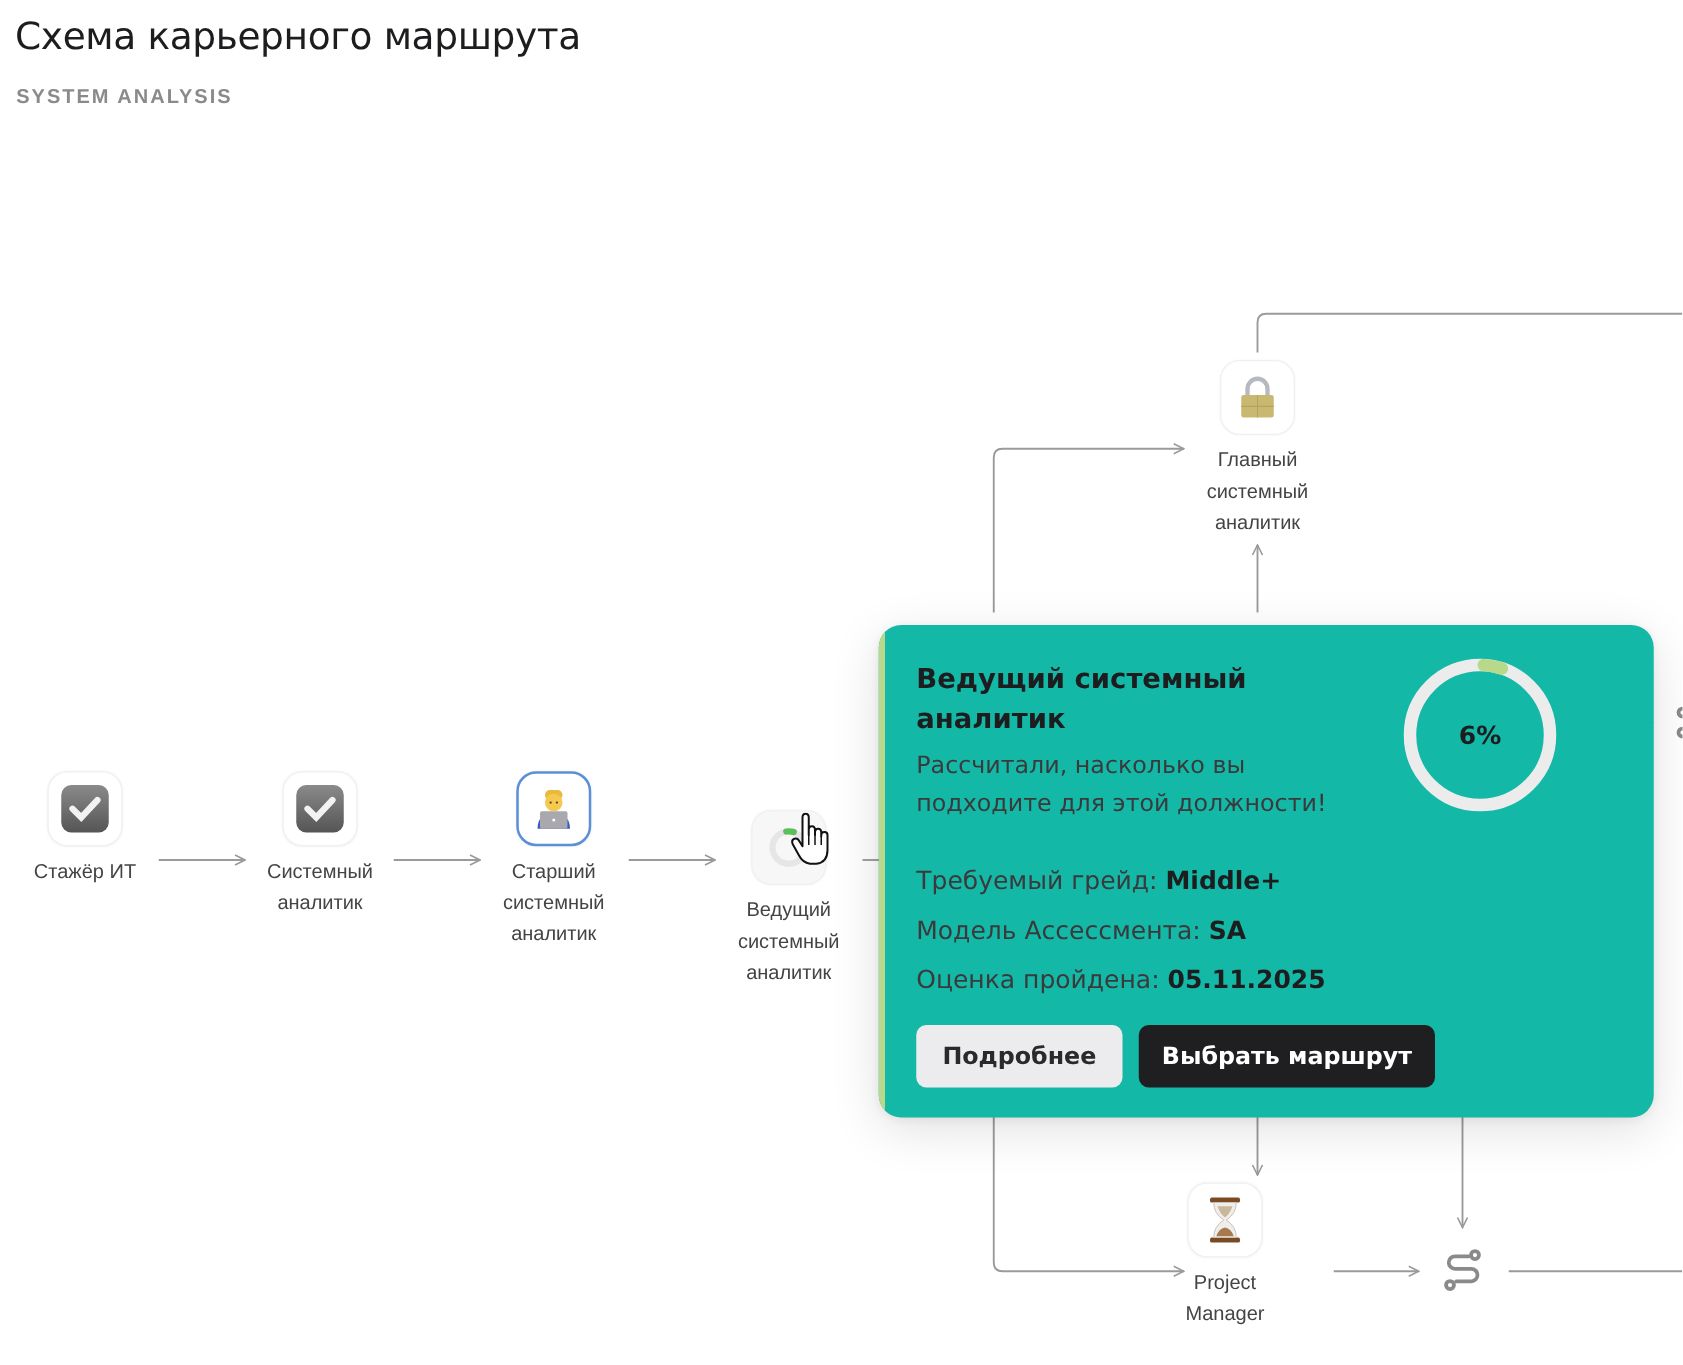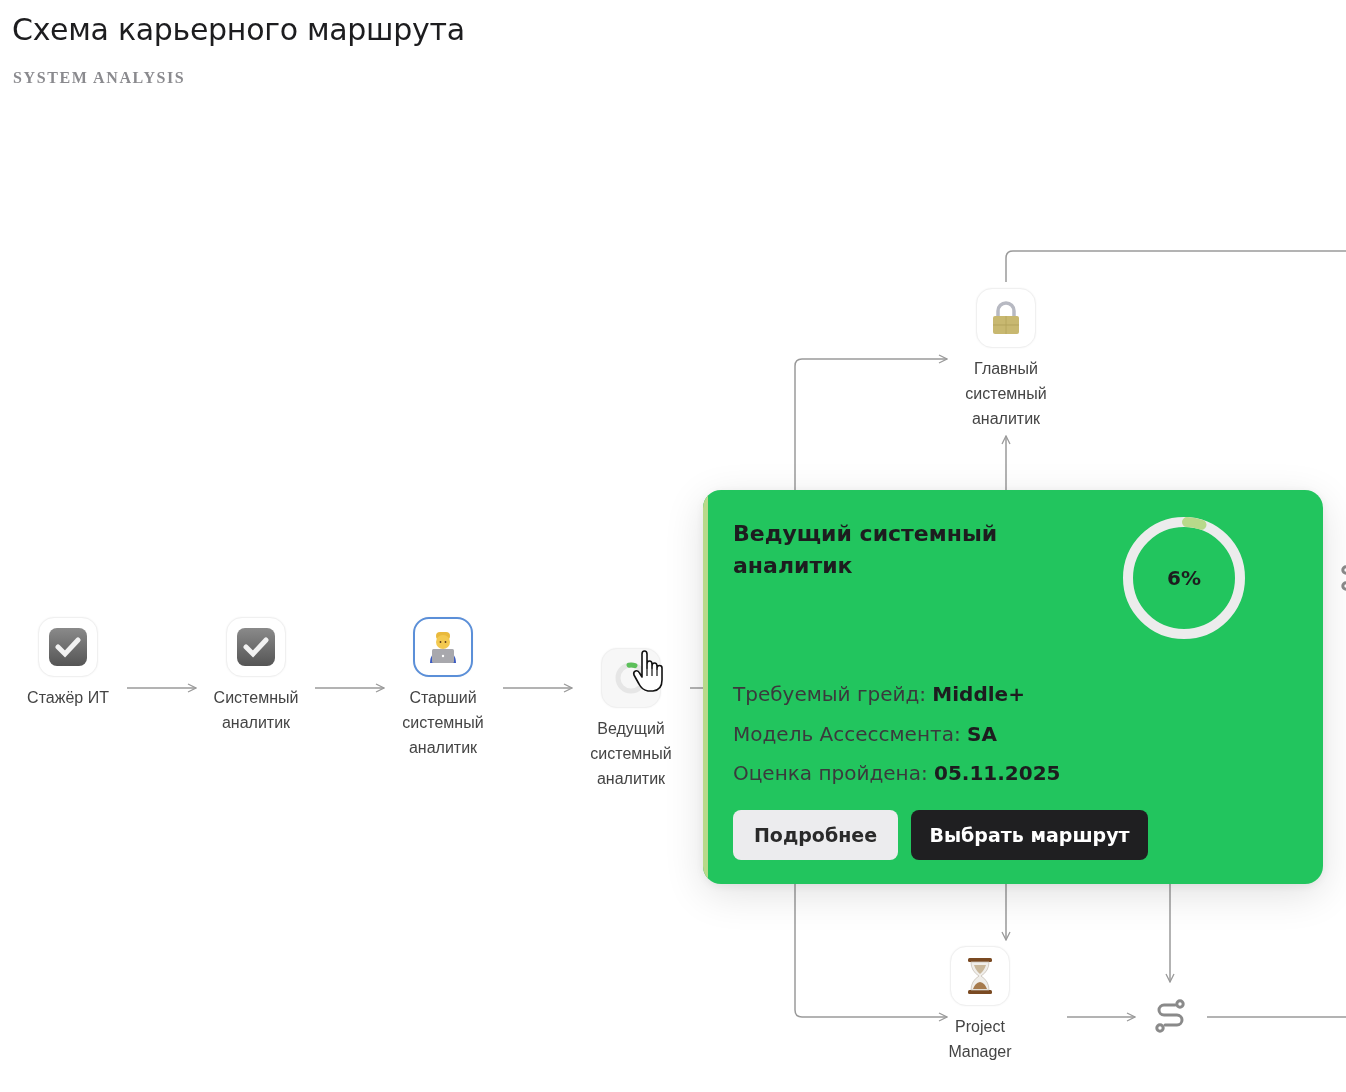--- a/index.html
+++ b/index.html
@@ -9,21 +9,21 @@
       font-family: "Liberation Sans", "DejaVu Sans", sans-serif;
       color: #222;
     }
     .page-title {
       position: absolute; left: 12px; top: 12px;
       font-family: "DejaVu Sans", sans-serif;
       font-size: 30px; font-weight: normal; color: #1d1d1f; letter-spacing: -0.3px;
     }
     .page-subtitle {
       position: absolute; left: 13px; top: 69px;
-      font-family: Liberation Serif, serif;
+      font-family: Liberation Sans, sans-serif;
       font-size: 16px; font-weight: bold; color: #8a8a8e; letter-spacing: 1.6px;
     }
     svg.edges { position: absolute; left: 0; top: 0; pointer-events: none; }
     .node { position: absolute; width: 120px; text-align: center; }
     .node-box {
       width: 60px; height: 60px; margin: 0 auto; border-radius: 16px;
       background: #fff; border: 1px solid #f0f0f0; box-sizing: border-box;
       display: flex; align-items: center; justify-content: center;
       box-shadow: 0 0 2px rgba(0,0,0,0.05); cursor: pointer;
     }
@@ -31,22 +31,22 @@
     .node-label {
       margin-top: 8px; font-size: 16px; line-height: 25px; color: #444;
     }
     .check-icon {
       width: 38px; height: 38px; border-radius: 8px;
       background: linear-gradient(#8a8a8a, #555);
       display: flex; align-items: center; justify-content: center;
     }
     .route-icon { position: absolute; }
     .popover {
-      position: absolute; left: 703px; top: 490px; width: 620px; height: 394px;
-      background: #22c55e; border-radius: 18px;
+      position: absolute; left: 703px; top: 500px; width: 620px; height: 394px;
+      background: #14b8a6; border-radius: 18px;
       box-shadow: 0 10px 40px rgba(0,0,0,0.12), 0 2px 8px rgba(0,0,0,0.06);
       overflow: hidden;
     }
     .popover-accent {
       position: absolute; left: 0; top: 0; bottom: 0; width: 5px; background: #b8d98a;
     }
     .pop-title {
       position: absolute; left: 30px; top: 28px; width: 340px;
       font-family: "DejaVu Sans", sans-serif;
       font-size: 22px; font-weight: bold; line-height: 32px; color: #1d1d1f;
@@ -208,20 +208,21 @@
 <svg class="route-icon" style="left:1336px; top:562px;" width="20" height="34" viewBox="0 0 20 34">
   <g stroke="#8a8a8a" stroke-width="3" fill="none">
     <circle cx="10" cy="8" r="3.2"></circle>
     <circle cx="10" cy="24" r="3.2"></circle>
   </g>
 </svg>
 
 <div class="popover">
   <div class="popover-accent"></div>
   <div class="pop-title">Ведущий системный аналитик</div>
+  <div class="pop-desc">Рассчитали, насколько вы подходите для этой должности!</div>
 
   <svg class="progress-ring" viewBox="0 0 126 126">
     <circle cx="63" cy="63" r="56" stroke="#ececec" stroke-width="10" fill="none"></circle>
     <path d="M66,7.1 A56,56 0 0 1 80.5,9.8" stroke="#b8d98a" stroke-width="10" fill="none" stroke-linecap="round"></path>
   </svg>
   <div class="progress-text">6%</div>
 
   <div class="pop-row" style="top:192px;">
     <span>Требуемый грейд:</span> <b>Middle+</b>
   </div>

